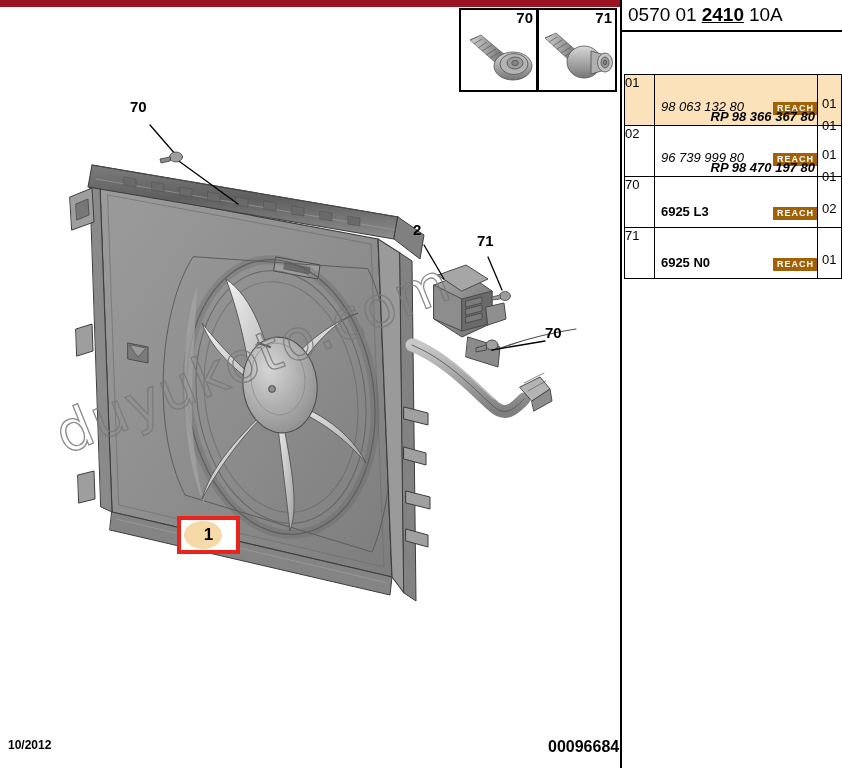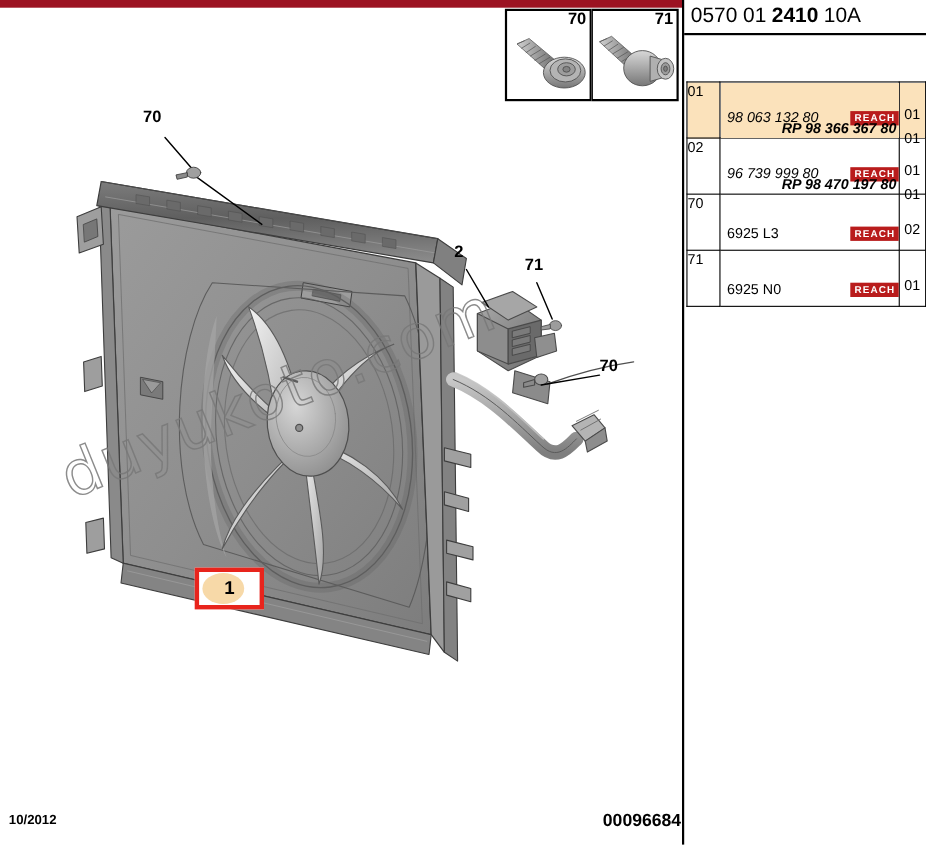--- a/index.html
+++ b/index.html
@@ -125,21 +125,21 @@
     width: 220px; height: 768px;
   }
   #table-title {
     position: absolute; left: 0; top: 0;
     width: 220px; height: 30px;
     display: flex; align-items: center;
     padding-left: 6px;
     font-size: 19px;
     white-space: nowrap;
   }
-  #table-title .bold { font-weight: bold; }
+  #table-title .bold { font-weight: bold; text-decoration: underline; }
   #table-title span { margin-right: 5px; }
   #title-rule {
     position: absolute; left: 0; top: 30px;
     width: 220px; height: 2px; background: #000;
   }
 
   #parts-table {
     position: absolute; left: 2px; top: 74px;
     width: 218px;
     border-collapse: collapse;
@@ -182,25 +182,25 @@
     flex: 1;
     font-size: 13px;
     padding-left: 6px;
     white-space: nowrap;
   }
   .ref-text.ital { font-style: italic; }
   .ref-text.rp {
     font-style: italic; font-weight: bold;
     text-align: right; padding-right: 4px;
   }
-  .ref-text.plain { font-weight: normal; }
+  .ref-text.plain { font-weight: bold; }
 
   .reach-badge {
     display: inline-block;
-    background: #b91c1c;
+    background: #a16207;
     color: #fff;
     font-size: 9px;
     font-weight: bold;
     letter-spacing: 1px;
     padding: 2px 3px 2px 4px;
     line-height: 9px;
     margin-right: 18px;
     flex: 0 0 auto;
   }
   .reach-slot { width: 46px; flex: 0 0 auto; text-align: right; }

